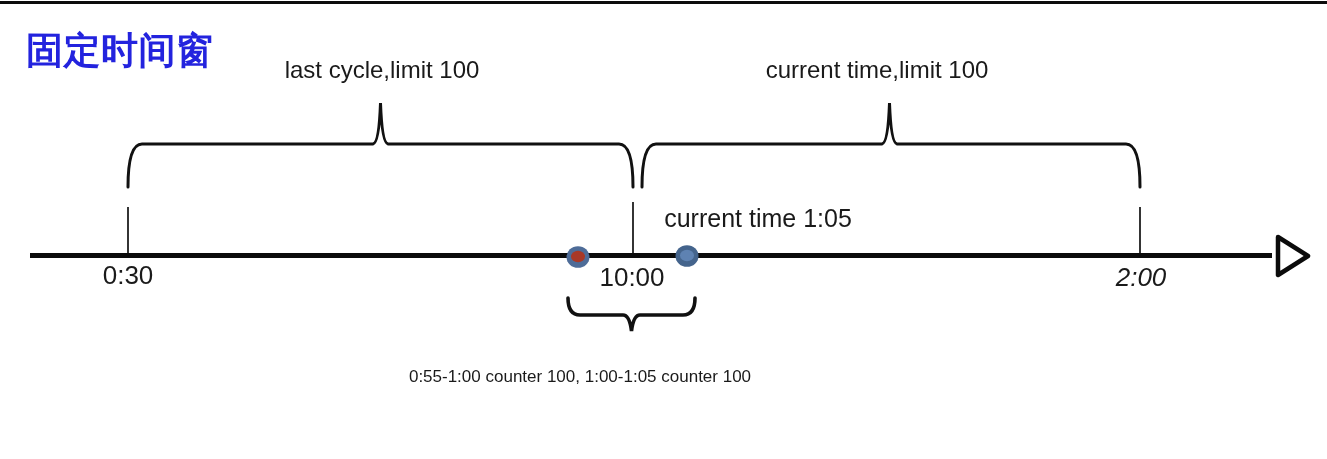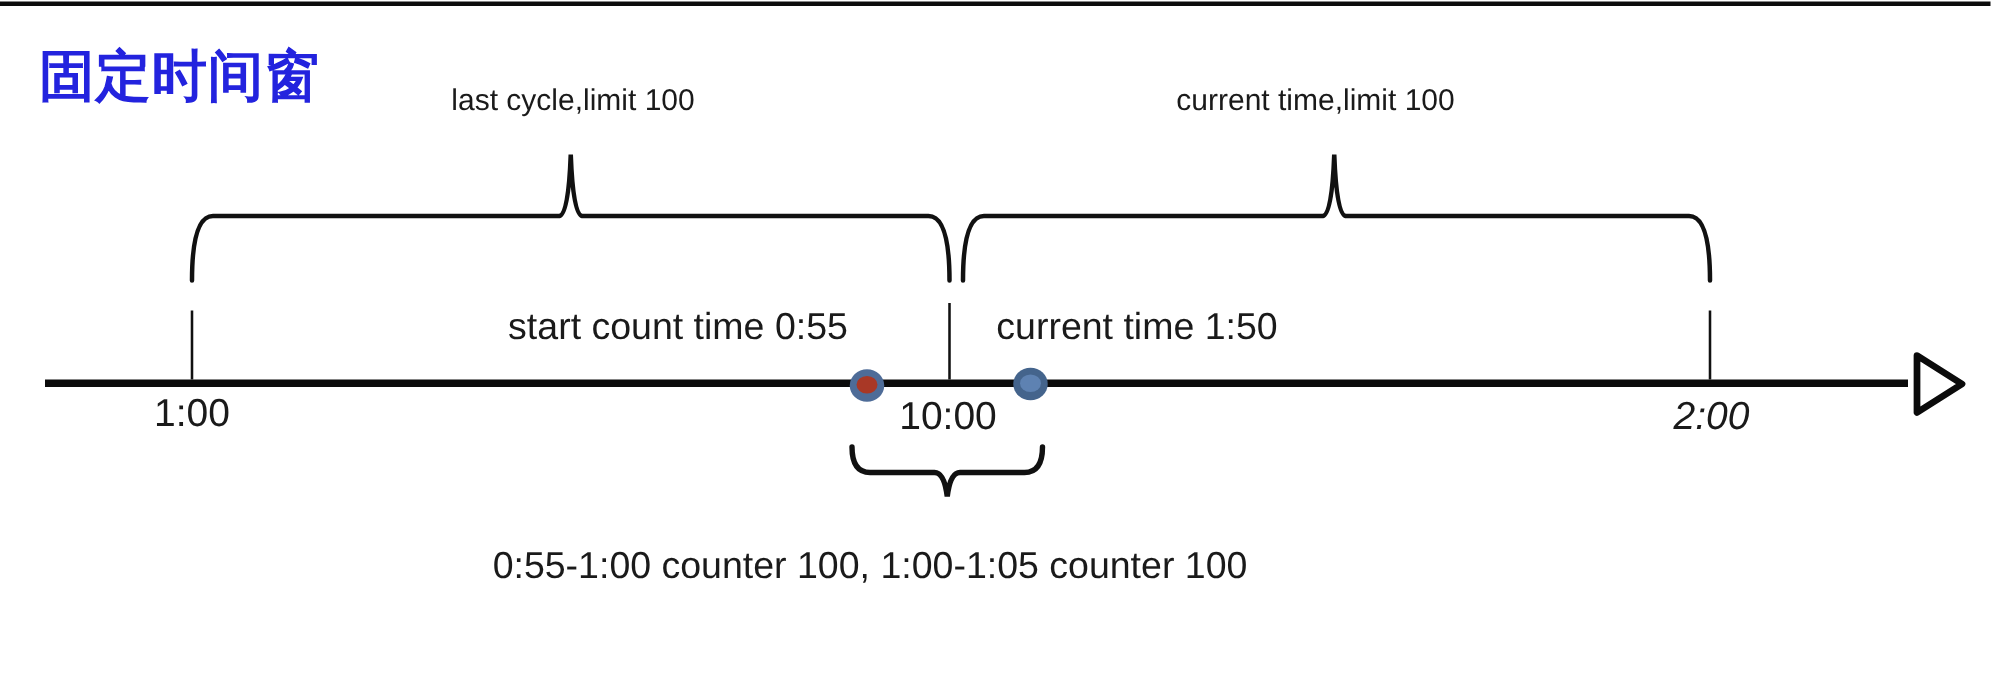--- a/index.html
+++ b/index.html
@@ -28,26 +28,26 @@
   .page-title {
     position: absolute; left: 26px; top: 26px;
     font-size: 37px; font-weight: bold; letter-spacing: 0.5px;
     color: var(--title-blue); white-space: nowrap;
   }
   .diagram-svg { position: absolute; left: 0; top: 0; }
   .label {
     position: absolute; transform: translateX(-50%);
     white-space: nowrap; color: var(--text); line-height: 1.15;
   }
-  .cycle-label { font-size: 20px; top: 56px; }
+  .cycle-label { font-size: 24px; top: 56px; }
   .point-label { font-size: 25px; top: 204px; }
   .tick-label  { font-size: 26px; top: 261px; }
   .summary {
     position: absolute; left: 580px; top: 355px; transform: translateX(-50%);
-    text-align: center; font-size: 25px; line-height: 44px; white-space: nowrap;
+    text-align: center; font-size: 17px; line-height: 44px; white-space: nowrap;
   }
   .brace { fill: none; stroke: var(--ink); stroke-width: 3; stroke-linecap: round; }
   .brace-small { fill: none; stroke: var(--ink); stroke-width: 3.6; stroke-linecap: round; }
   .tick { stroke: var(--ink); stroke-width: 1.7; }
   .axis { stroke: #0b0b0b; stroke-width: 5; }
   .arrowhead { fill: #ffffff; stroke: #0b0b0b; stroke-width: 4.5; stroke-linejoin: round; }
 </style>
 </head>
 <body>
 
@@ -81,25 +81,24 @@
       <ellipse cx="687" cy="255.5" rx="7" ry="5.8" fill="var(--dot-blue)"></ellipse>
     </g>
 
     <path class="brace-small" d="M 568,298 Q 568,315 580,315 L 623,315 Q 629.5,315 631.5,331 Q 633.5,315 640,315 L 683,315 Q 695,315 695,298"></path>
   </svg>
 
   <div class="label cycle-label" style="left:382px;">last cycle,limit 100</div>
 
   <div class="label cycle-label" style="left:877px;">current time,limit 100</div>
 
-  <div class="label point-label" style="left:452px;">start count time 0:55</div>
 
-  <div class="label point-label" style="left:758px;">current time 1:50</div>
+  <div class="label point-label" style="left:758px;">current time 1:05</div>
 
-  <div class="label tick-label" style="left:128px;">1:00</div>
+  <div class="label tick-label" style="left:128px;">0:30</div>
 
   <div class="label tick-label" style="left:632px; top:263px;">10:00</div>
 
   <div class="label tick-label" style="left:1141px; top:263px;font-style:italic;">2:00</div>
 
   <div class="summary">
     <div>0:55-1:00 counter 100, 1:00-1:05 counter 100</div>
   </div>
 
 </div>

